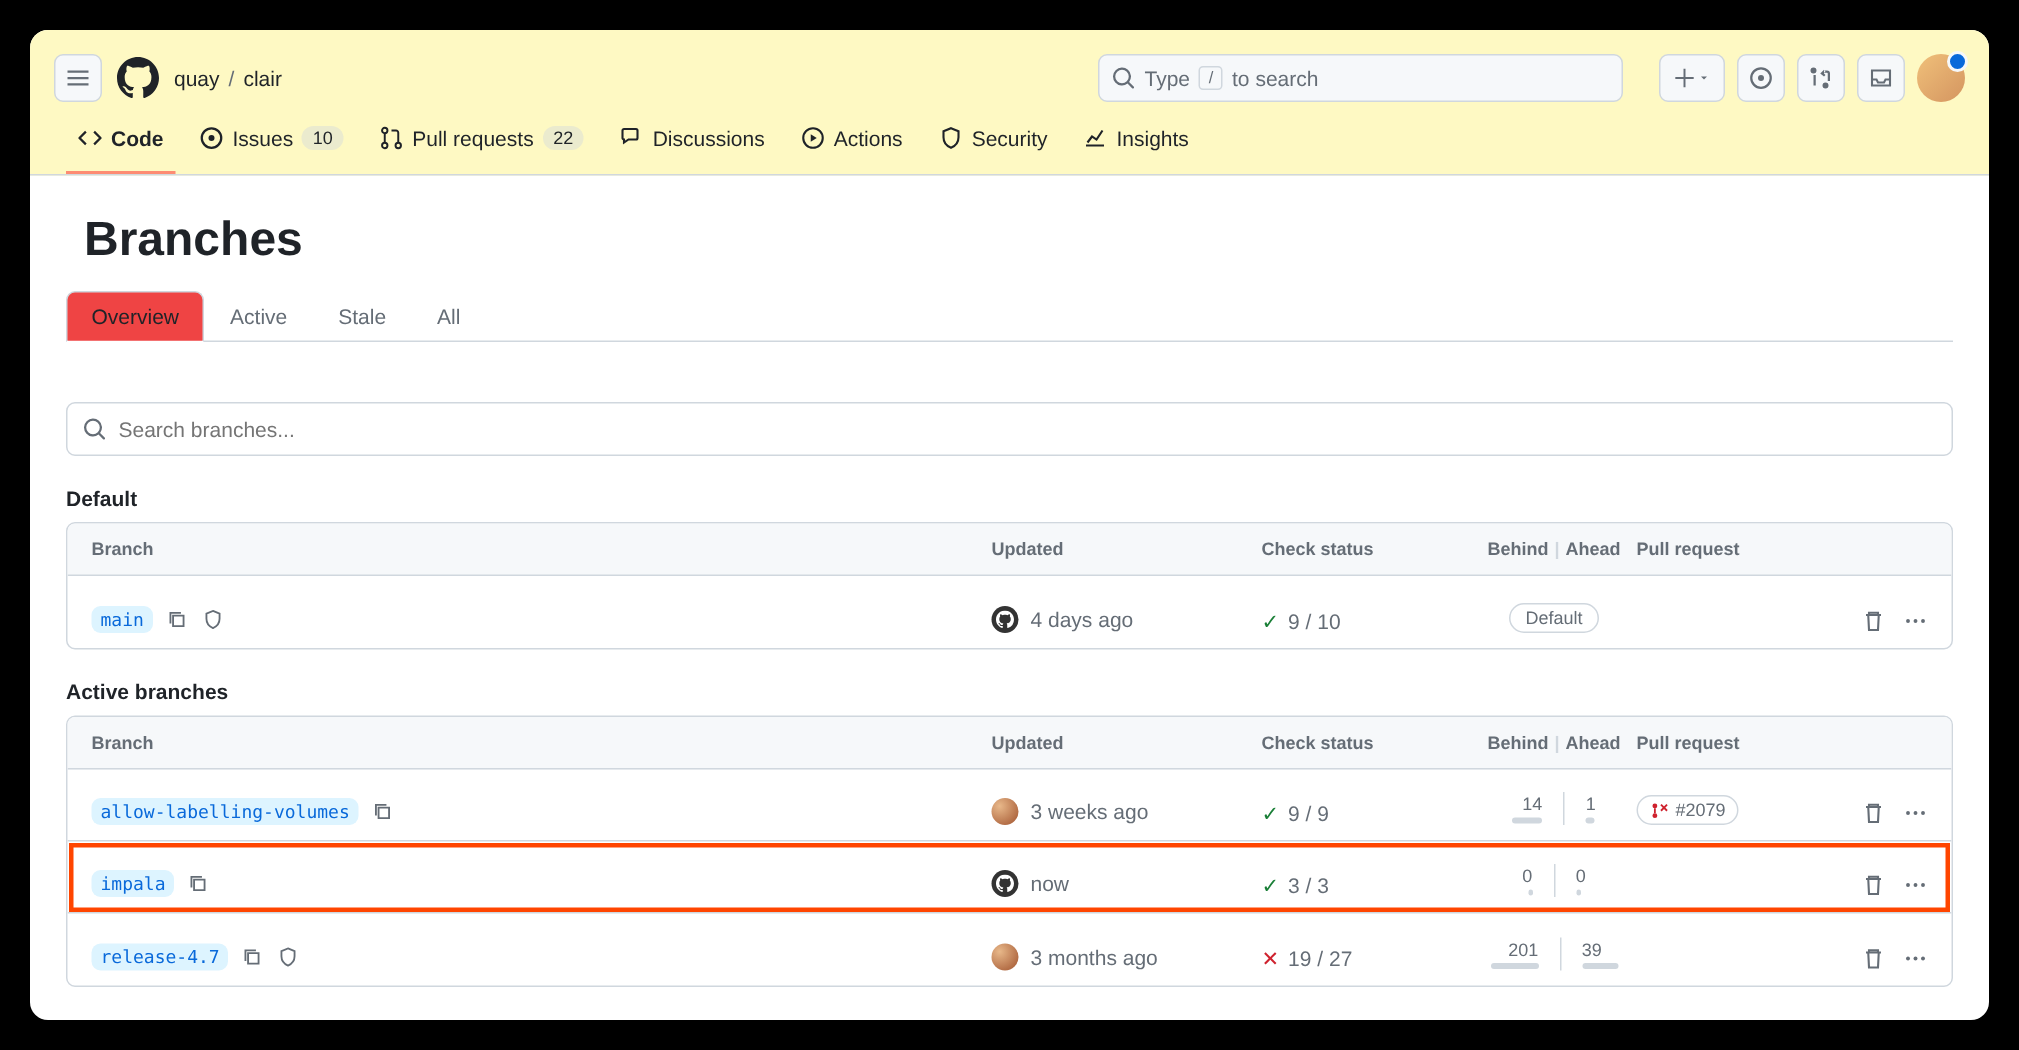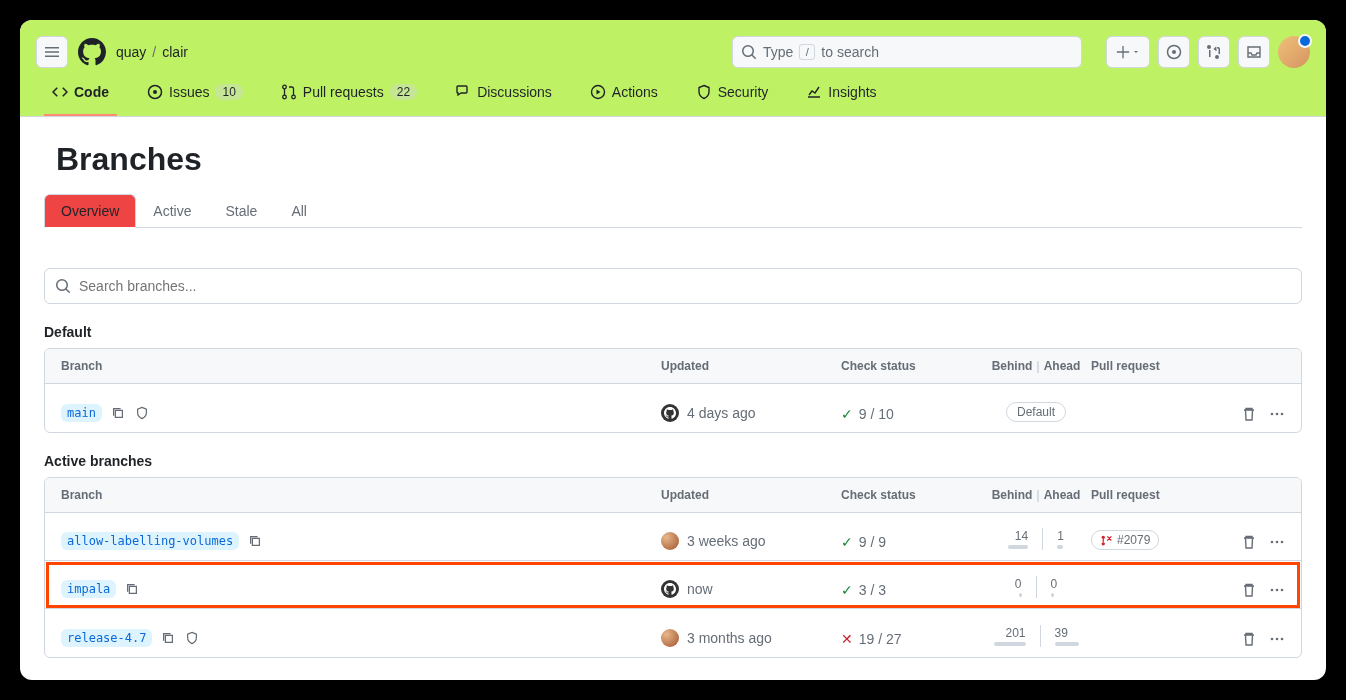--- a/index.html
+++ b/index.html
@@ -1,32 +1,32 @@
 <!DOCTYPE html>
 <html><head>
 <meta charset="utf-8">
 <style>
 * { box-sizing: border-box; margin: 0; padding: 0; }
 body { font-family: -apple-system, BlinkMacSystemFont, "Segoe UI", Helvetica, Arial, sans-serif; font-size: 14px; color: #1f2328; background: #000; }
 .frame { background: #fff; width: 1306px; height: 660px; margin: 20px; border-radius: 12px; overflow: hidden; position: relative; }
-.topbar { background: #bef264; padding: 16px 16px 0 16px; border-bottom: 1px solid #d0d7de; }
+.topbar { background: #fef9c3; padding: 16px 16px 0 16px; border-bottom: 1px solid #d0d7de; }
 .topbar-row { display: flex; align-items: center; gap: 8px; margin-bottom: 8px; }
 .icon-btn { width: 32px; height: 32px; border: 1px solid #d0d7de; border-radius: 6px; display: flex; align-items: center; justify-content: center; background: #f6f8fa; cursor: pointer; color: #656d76; }
 .gh-logo { width: 32px; height: 32px; display: flex; align-items: center; justify-content: center; }
 .breadcrumb { display: flex; align-items: center; gap: 6px; font-size: 14px; }
 .breadcrumb a { color: #1f2328; text-decoration: none; }
 .breadcrumb .sep { color: #656d76; }
 .breadcrumb .repo { font-weight: 400; }
 .spacer { flex: 1; }
 .search-bar { width: 350px; height: 32px; border: 1px solid #d0d7de; border-radius: 6px; display: flex; align-items: center; padding: 0 8px; gap: 6px; color: #656d76; background: #f6f8fa; cursor: text; }
 .search-bar .slash { border: 1px solid #d0d7de; border-radius: 3px; width: 16px; height: 16px; display: flex; align-items: center; justify-content: center; font-size: 11px; }
 .plus-btn { width: 44px; height: 32px; border: 1px solid #d0d7de; border-radius: 6px; display: flex; align-items: center; justify-content: center; gap: 2px; color: #656d76; cursor: pointer; background: #f6f8fa; }
 .avatar { width: 32px; height: 32px; border-radius: 50%; background: linear-gradient(135deg,#f0c07a,#d49560); position: relative; cursor: pointer; }
 .avatar::after { content: ""; position: absolute; top: -2px; right: -2px; width: 10px; height: 10px; background: #0969da; border-radius: 50%; border: 2px solid #f6f8fa; }
-.repo-tabs { display: flex; gap: 22px; padding: 0 8px; }
+.repo-tabs { display: flex; gap: 8px; padding: 0 8px; }
 .repo-tab { display: flex; align-items: center; gap: 6px; padding: 8px 8px 14px 8px; color: #1f2328; cursor: pointer; border-bottom: 2px solid transparent; font-size: 14px; }
 .repo-tab.active { border-bottom-color: #fd8c73; font-weight: 600; }
 .repo-tab .count { background: #d0d7de66; border-radius: 10px; padding: 1px 7px; font-size: 12px; font-weight: 500; color: #1f2328; }
 .content { padding: 24px 24px; }
 h1 { font-size: 32px; font-weight: 600; margin-bottom: 16px; margin-left: 12px; }
 .branch-tabs { display: flex; gap: 0; border-bottom: 1px solid #d0d7de; margin-bottom: 12px; }
 .branch-tab { padding: 8px 16px; cursor: pointer; font-size: 14px; color: #656d76; border: 1px solid transparent; border-radius: 6px 6px 0 0; margin-bottom: -1px; }
 .branch-tab.active { border-color: #d0d7de; border-bottom-color: #fff; background: #ef4444; font-weight: 400; color: #1f2328; }
 .branch-search { width: 100%; height: 36px; border: 1px solid #d0d7de; border-radius: 6px; display: flex; align-items: center; padding: 0 10px; gap: 8px; color: #656d76; margin-bottom: 20px; cursor: text; margin-top: 40px; }
 .branch-search input { border: none; outline: none; flex: 1; font-size: 14px; background: transparent; }

